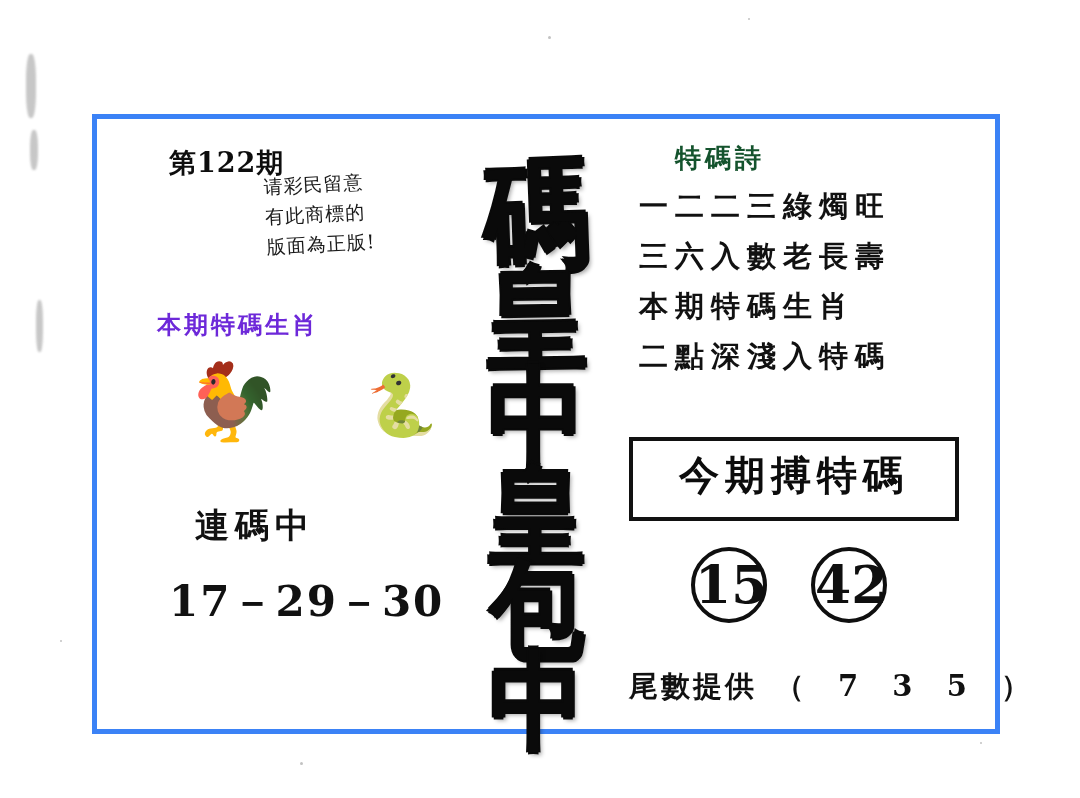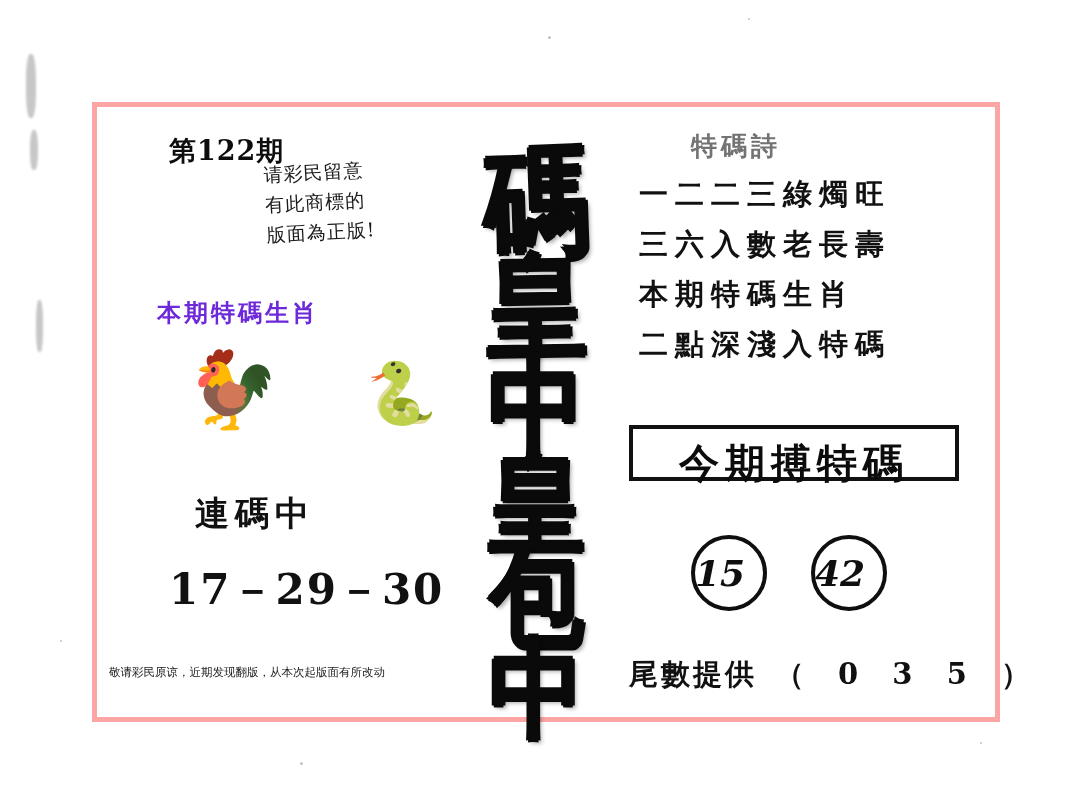--- a/index.html
+++ b/index.html
@@ -27,24 +27,24 @@
     opacity: .55;
     background: #9a9a9a;
     border-radius: 40%;
     filter: blur(1px);
   }
 
   
   #poster {
     position: absolute;
     left: 92px;
-    top: 102px;
+    top: 114px;
     width: 908px;
     height: 620px;
-    border: 5px solid #fca5a5;
+    border: 5px solid #3b82f6;
     background: #fff;
     box-sizing: border-box;
   }
 
   
   .issue-no {
     position: absolute;
     left: 72px;
     top: 26px;
     font-family: "DejaVu Serif", serif;
@@ -174,24 +174,23 @@
   .big-title .c5 { top: 496px; font-size:  94px; transform: scaleY(1.15); }
 
   
   .poem-title {
     position: absolute;
     left: 578px;
     top: 22px;
     font-family: "DejaVu Serif", serif;
     font-size: 26px;
     font-weight: bold;
-    color: #737373;
+    color: #14532d;
     letter-spacing: 4px;
     white-space: nowrap;
-    margin-left: 16px;
   }
   .poem {
     position: absolute;
     left: 542px;
     top: 62px;
     width: 330px;
   }
   .poem .line {
     font-family: Liberation Sans, sans-serif;
     font-size: 29px;
@@ -200,21 +199,21 @@
     letter-spacing: 7px;
     white-space: nowrap;
     font-weight: bold;
   }
 
   .box-highlight {
     position: absolute;
     left: 532px;
     top: 318px;
     width: 330px;
-    height: 56px;
+    height: 84px;
     border: 4px solid #111;
     box-sizing: border-box;
   }
   .box-highlight span {
     display: block;
     text-align: center;
     font-family: "DejaVu Serif", serif;
     font-size: 40px;
     line-height: 68px;
     font-weight: bold;
@@ -231,25 +230,24 @@
   }
   .ball {
     position: absolute;
     width: 76px;
     height: 76px;
     border: 4px solid #0f0f0f;
     border-radius: 50%;
     box-sizing: border-box;
     text-align: left;
     font-family: "DejaVu Serif", serif;
-    font-size: 36px;
+    font-size: 52px;
     line-height: 68px;
     font-weight: bold;
     color: #0f0f0f;
-    font-style: italic;
   }
   .ball.b0 { left:  44px; top: 0; }
   .ball.b1 { left: 164px; top: 0; }
 
   .tail-row {
     position: absolute;
     left: 532px;
     top: 548px;
     width: 360px;
     white-space: nowrap;
@@ -290,21 +288,20 @@
 
   <div class="zodiac-icons">
     <div class="rooster-glyph">🐓</div>
     <div class="snake-glyph">🐍</div>
   </div>
 
   <div class="lianma">連碼中</div>
 
   <div class="numbers-row">17－29－30</div>
 
-  <div class="disclaimer">敬请彩民原谅，近期发现翻版，从本次起版面有所改动</div>
 
   <div class="big-title">
     <div class="ch c0">碼</div>
     <div class="ch c1">皇</div>
     <div class="ch c2">中</div>
     <div class="ch c3">皇</div>
     <div class="ch c4">包</div>
     <div class="ch c5">中</div>
   </div>
 
@@ -320,16 +317,16 @@
   <div class="box-highlight">
     <span>今期搏特碼</span>
   </div>
 
   <div class="ball-row">
     <div class="ball b0">15</div>
     <div class="ball b1">42</div>
   </div>
 
   <div class="tail-row">
-    <span>尾數提供</span><span class="digits">（ 0  3  5 ）</span>
+    <span>尾數提供</span><span class="digits">（ 7  3  5 ）</span>
   </div>
 
 </div>
 
 </body></html>

